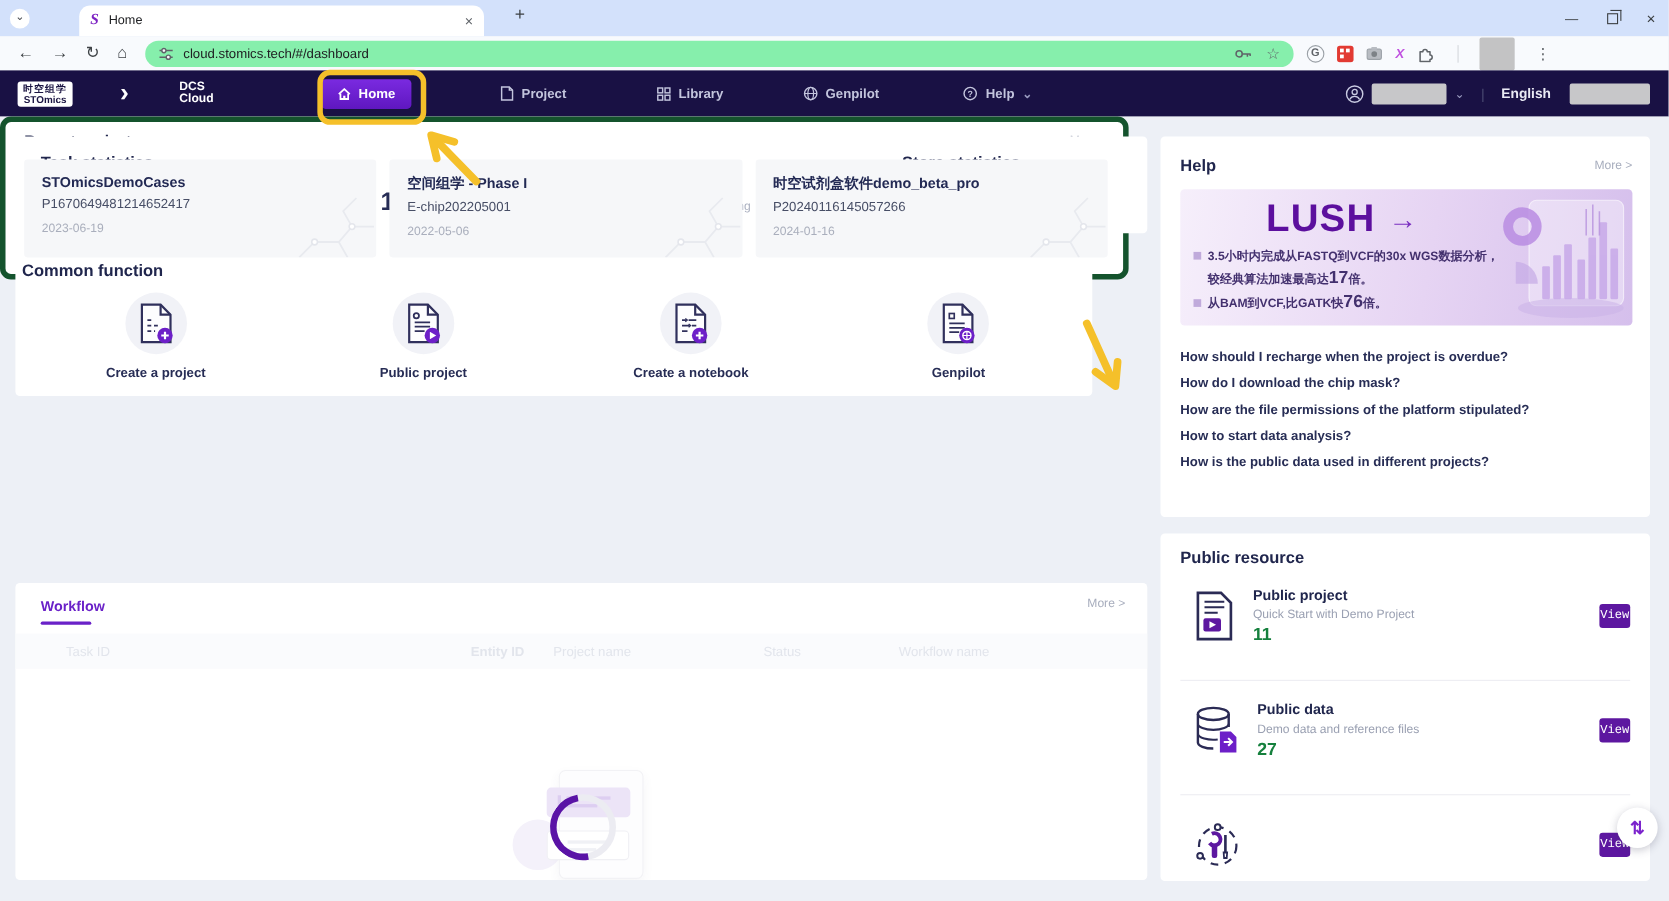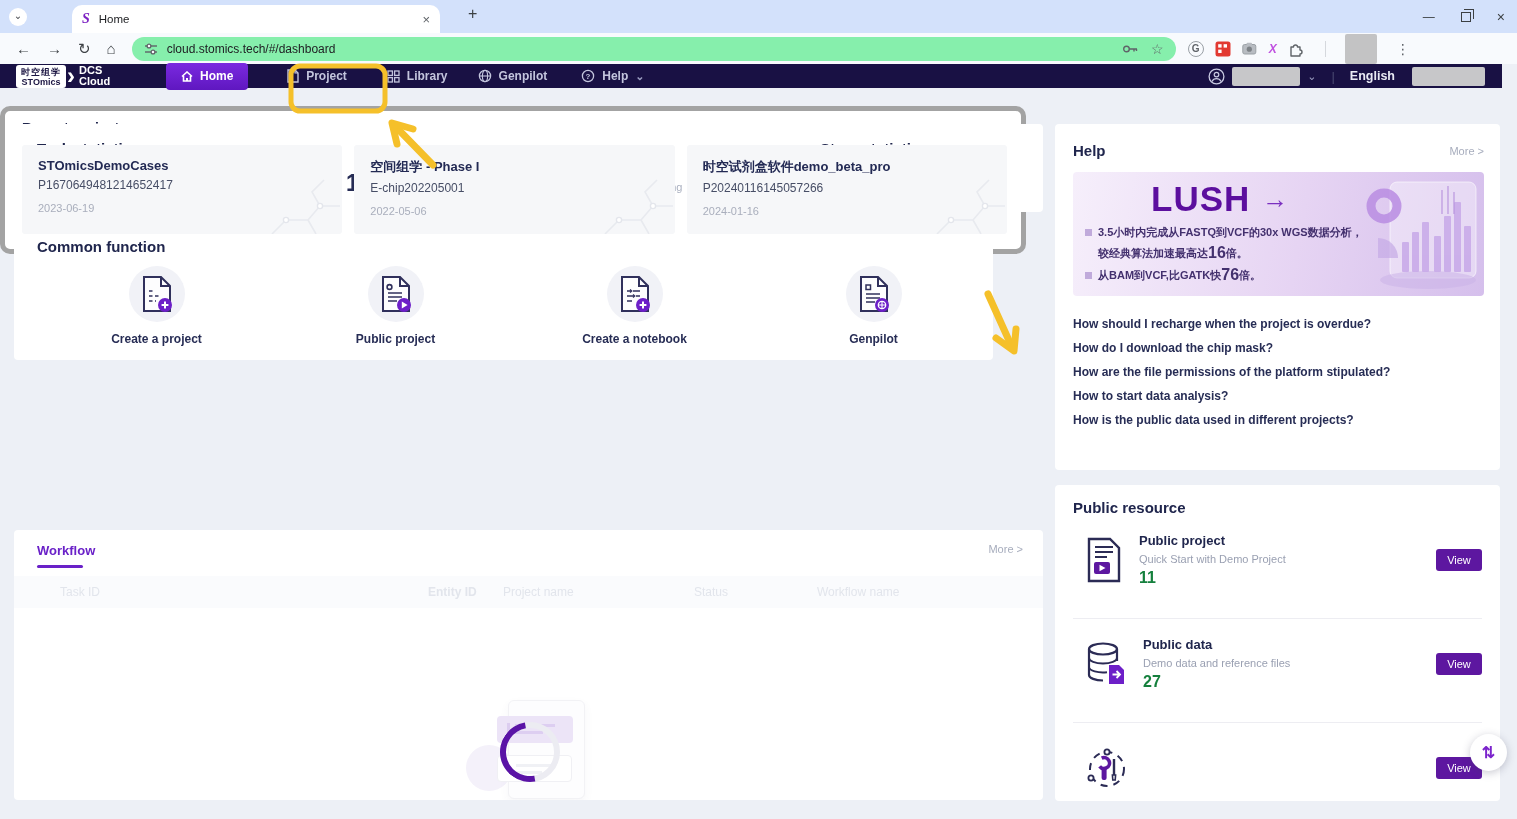--- a/index.html
+++ b/index.html
@@ -39,22 +39,22 @@
   .star { font-size:14px; color:#5f6368; cursor:pointer; }
   .ext-row { display:flex; align-items:center; gap:11px; margin-left:12px; }
   .g-ext { width:16px; height:16px; border-radius:50%; border:1.5px solid #9aa0a6; color:#5f6368;
     font-size:10px; font-weight:bold; text-align:center; line-height:14px; }
   .x-ext { color:#c052e0; font-weight:bold; font-size:12px; font-style:italic; }
   .tb-divider { width:1px; height:16px; background:#d5d8dd; margin-left:10px; }
   .avatar-box { width:32px; height:30px; background:#c3c3c4; border-radius:2px; margin-left:8px; }
   .overflow { color:#5f6368; font-size:14px; margin-left:8px; margin-right:4px; cursor:pointer; letter-spacing:0; }
 
   
-  .appnav { position:absolute; top:64px; left:0; right:15px; height:24px; background:#191144;
-    display:flex; align-items:center; }
+  .appnav { position:absolute; top:64px; left:0; right:0; height:42px; background:#191144;
+    display:flex; align-items:center;gap:42px; }
   .logo-tag { margin-left:16px; background:#fff; border-radius:3px; padding:2px 5px 1px; text-align:center; }
   .logo-cn { font-size:9px; font-weight:bold; color:#1c1643; letter-spacing:1px; line-height:10px; }
   .logo-en { font-size:9px; font-weight:bold; color:#1c1643; line-height:10px; }
   .logo-chev { color:#fff; font-size:24px; font-weight:bold; margin-left:1px; line-height:20px; }
   .brand { margin-left:4px; color:#fff; font-weight:bold; font-size:11px; line-height:11px; }
   .nav-home { margin-left:56px; width:82px; height:27px; background:linear-gradient(180deg,#7a2ae0,#5f17c0);
     border-radius:4px; color:#fff; display:flex; align-items:center; justify-content:center; gap:7px;
     font-size:12px; font-weight:bold; cursor:pointer; }
   .nav-item { display:flex; align-items:center; gap:7px; font-size:12px; font-weight:bold;
     color:#c3c5dd; cursor:pointer; }
@@ -77,29 +77,29 @@
   .seg2 { width:243px; border-left:1px solid #e9ebf1; padding-left:40px; }
   .seg3 { border-left:1px solid #e9ebf1; padding-left:37px; }
   .stat-v { font-size:23px; font-weight:bold; color:#262c55; }
   .stat-l { font-size:11px; color:#aab0c0; }
 
   #store { left:797px; top:18px; width:246px; height:88px; padding:16px 0 0 23px; }
   .store-val { margin-top:16px; display:flex; align-items:baseline; gap:7px; }
   .store-dash { font-size:21px; font-weight:bold; color:#262c55; line-height:14px; }
   .store-unit { font-size:11px; color:#7c8296; }
 
-  #common { left:14px; top:114px; width:979px; height:140px; padding:18px 0 0 23px; }
+  #common { left:14px; top:114px; width:979px; height:140px; padding:18px 0 0 6px; }
   .cf-row { display:flex; margin-top:11px; }
   .cf { width:247px; display:flex; flex-direction:column; align-items:center; cursor:pointer; }
   .cf-circle { width:56px; height:56px; border-radius:50%; background:#f1f2f7;
     display:flex; align-items:center; justify-content:center; }
   .cf-label { margin-top:10px; font-size:12px; font-weight:bold; color:#272d55; }
 
   #recent { left:14px; top:258px; width:1026px; height:148px; background:#fff;
-    border:5px solid #a3a3a3; border-radius:10px; padding:9px 14px 0 17px; }
+    border:5px solid #14532d; border-radius:10px; padding:9px 14px 0 17px; }
   .recent-head { display:flex; justify-content:space-between; align-items:center; }
   .recent-title { font-size:14px; font-weight:bold; color:#20264d; }
   .recent-cards { display:flex; gap:12px; margin-top:9px; }
   .pcard { width:321px; height:89px; background:#f6f7f9; border-radius:3px; position:relative;
     padding:13px 0 0 16px; overflow:hidden; cursor:pointer; }
   .pname { font-size:13px; font-weight:bold; color:#232a54; position:relative; z-index:2; }
   .pid { font-size:12px; color:#474e66; margin-top:5px; position:relative; z-index:2; }
   .pdate { font-size:11px; color:#a9aebc; margin-top:10px; position:relative; z-index:2; }
   .mol { position:absolute; right:0; bottom:0; z-index:1; }
 
@@ -145,22 +145,22 @@
   .faqs { margin-top:16px; }
   .faq { font-size:12px; font-weight:bold; color:#272d55; height:24px; line-height:24px; cursor:pointer;
     white-space:nowrap; overflow:hidden; }
 
   #resource { left:1055px; top:379px; width:445px; height:316px; padding:14px 18px 0 18px; }
   .res-row { position:absolute; left:30px; right:18px; display:flex; align-items:center; height:66px; cursor:pointer; }
   .res-text { margin-left:16px; }
   .res-name { font-size:13px; font-weight:bold; color:#20264d; }
   .res-desc { font-size:11px; color:#9aa0b2; margin-top:5px; }
   .res-count { font-size:16px; font-weight:bold; color:#15803d; margin-top:4px; }
-  .view-btn { margin-left:auto; width:46px; height:22px; background:#5d17a0; color:#fff; font-size:11px;
-    border:none; border-radius:3px; cursor:pointer; font-family:Liberation Sans, sans-serif; }
+  .view-btn { margin-left:auto; width:28px; height:22px; background:#5d17a0; color:#fff; font-size:11px;
+    border:none; border-radius:3px; cursor:pointer; font-family:Liberation Mono, monospace; }
   .res-div { position:absolute; left:18px; right:18px; height:1px; background:#ededf2; }
 
   #float-btn { position:absolute; left:1470px; top:734px; width:37px; height:37px; border-radius:50%;
     background:#fff; box-shadow:0 2px 8px rgba(60,60,90,.28); color:#7b23cc; font-size:16px; font-weight:bold;
     display:flex; align-items:center; justify-content:center; cursor:pointer; z-index:40; }
 
   #annotations { position:absolute; left:0; top:0; z-index:60; pointer-events:none; }
 </style>
 </head>
 <body>
@@ -479,21 +479,21 @@
       <div class="lush-row">
         <span class="lush">LUSH</span>
         <span class="lush-arrow">→</span>
       </div>
       <div class="b-line" style="margin-top:7px;">
         <span class="bullet"></span>
         <span>3.5小时内完成从FASTQ到VCF的30x WGS数据分析，</span>
       </div>
       <div class="b-line indent">
         <span>较经典算法加速最高达</span>
-        <span class="bignum">16</span>
+        <span class="bignum">17</span>
         <span>倍。</span>
       </div>
       <div class="b-line">
         <span class="bullet"></span>
         <span>从BAM到VCF,比GATK快</span>
         <span class="bignum">76</span>
         <span>倍。</span>
       </div>
     </div>
     <div class="faqs">

